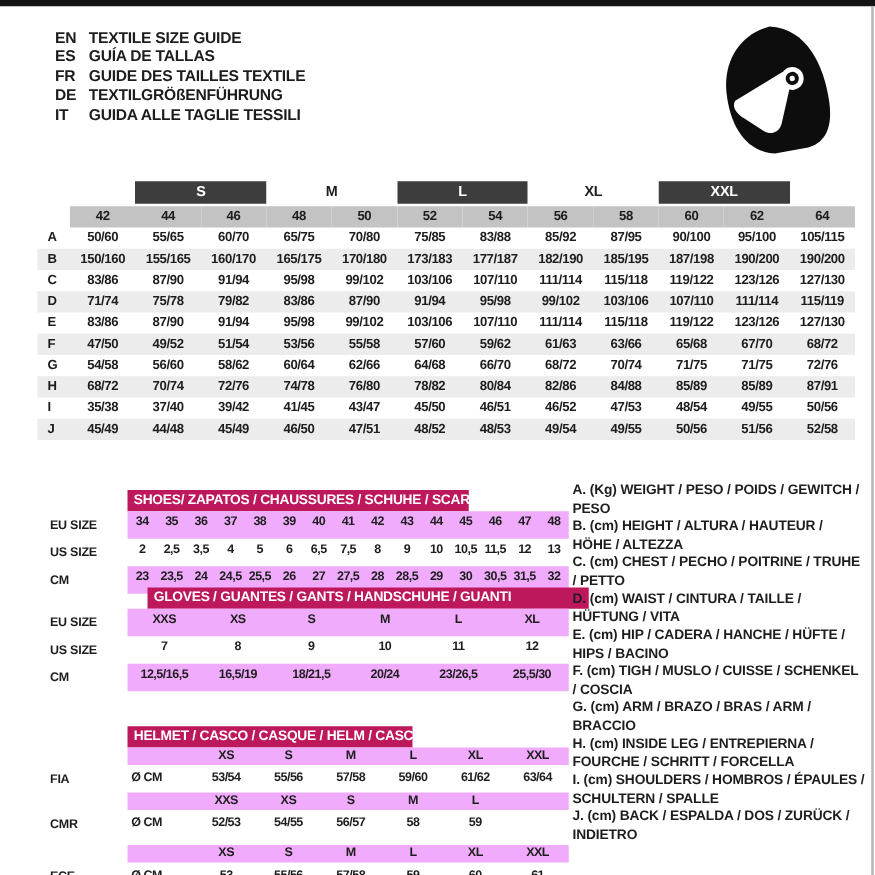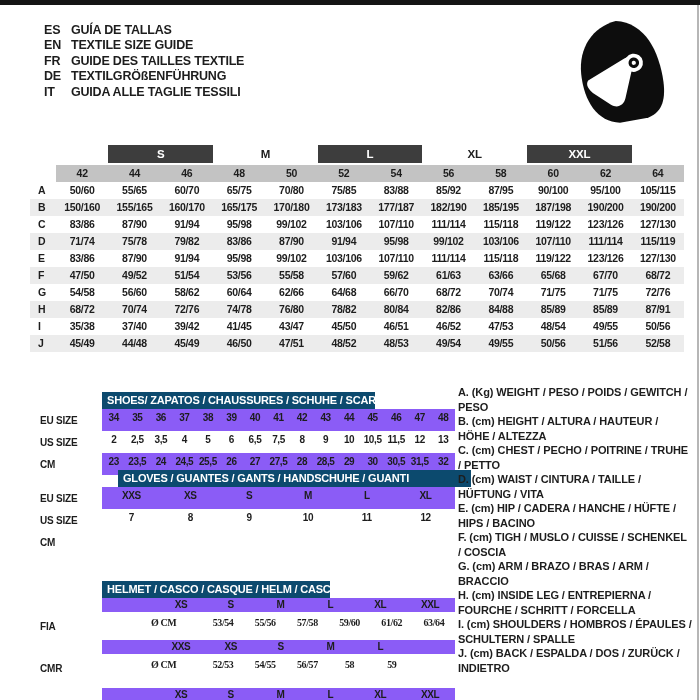--- a/index.html
+++ b/index.html
@@ -31,59 +31,59 @@
   .mt-datarow{height:17px;}
   .mt-datarow.stripe{background:#ececec;}
   .mt-letter{text-align:left;padding-left:8px;}
 
   
   .sub{position:absolute;left:30px;width:425px;}
   #shoes{top:392px;}
   #gloves{top:470px;}
   #helmet-tbl{top:581px;}
   .sub-barrow{margin-left:72px;height:17px;}
-  .sub-bar{background:#0c4a6e;color:#fff;font-weight:bold;font-size:11px;line-height:17px;padding-left:5px;box-sizing:border-box;letter-spacing:-0.2px;white-space:nowrap;}
+  .sub-bar{background:#be185d;color:#fff;font-weight:bold;font-size:11px;line-height:17px;padding-left:5px;box-sizing:border-box;letter-spacing:-0.2px;white-space:nowrap;}
   #shoes .sub-bar{width:273px;}
   #gloves .sub-bar{width:353px;margin-left:16px;}
   #helmet-tbl .sub-bar{width:228px;}
   .sub-row{display:flex;height:22px;}
   .sub-label{width:72px;font-weight:bold;font-size:10px;padding-left:10px;box-sizing:border-box;display:flex;align-items:center;letter-spacing:-0.2px;}
   .sub-content{flex:1;display:grid;}
-  .sub-content.gray{background:#8b5cf6;}
+  .sub-content.gray{background:#f0abfc;}
   .cols15{grid-template-columns:repeat(15,1fr);}
   .cols6{grid-template-columns:repeat(6,1fr);}
   .sub-cell{text-align:center;font-weight:bold;font-size:10px;line-height:17px;letter-spacing:-0.4px;white-space:nowrap;overflow:visible;}
 
   
   .hm{grid-template-columns:54px repeat(6,1fr);}
   .hm-sizes{height:14px;}
   .hm-sizes .sub-cell{line-height:14px;}
   .hm-sizes.gap{margin-top:6px;}
-  .hm-values{height:28px;gap:46px;}
-  .hm-values .sub-cell{line-height:22px;font-family:Liberation Serif, serif;}
+  .hm-values{height:22px;}
+  .hm-values .sub-cell{line-height:22px;}
   .hm-unit{text-align:left;padding-left:3px;}
 
   
   .legend{position:absolute;left:458px;top:385px;width:234px;}
   .legend-item{font-weight:bold;font-size:11px;line-height:14.5px;letter-spacing:-0.1px;}
 </style>
 </head>
 <body>
 
 <div class="top-bar"></div>
 <div class="right-border"></div>
 
 <div class="lang-block">
     <div class="lang-row">
+      <span class="lang-code">EN</span>
+      <span class="lang-title">TEXTILE SIZE GUIDE</span>
+    </div>
+    <div class="lang-row">
       <span class="lang-code">ES</span>
       <span class="lang-title">GUÍA DE TALLAS</span>
-    </div>
-    <div class="lang-row">
-      <span class="lang-code">EN</span>
-      <span class="lang-title">TEXTILE SIZE GUIDE</span>
     </div>
     <div class="lang-row">
       <span class="lang-code">FR</span>
       <span class="lang-title">GUIDE DES TAILLES TEXTILE</span>
     </div>
     <div class="lang-row">
       <span class="lang-code">DE</span>
       <span class="lang-title">TEXTILGRÖßENFÜHRUNG</span>
     </div>
     <div class="lang-row">
@@ -367,20 +367,28 @@
         <div class="sub-cell">7</div>
         <div class="sub-cell">8</div>
         <div class="sub-cell">9</div>
         <div class="sub-cell">10</div>
         <div class="sub-cell">11</div>
         <div class="sub-cell">12</div>
       </div>
     </div>
     <div class="sub-row">
       <div class="sub-label">CM</div>
+      <div class="sub-content cols6 gray">
+        <div class="sub-cell">12,5/16,5</div>
+        <div class="sub-cell">16,5/19</div>
+        <div class="sub-cell">18/21,5</div>
+        <div class="sub-cell">20/24</div>
+        <div class="sub-cell">23/26,5</div>
+        <div class="sub-cell">25,5/30</div>
+      </div>
     </div>
   </div>
 <div class="sub" id="helmet-tbl">
     <div class="sub-barrow">
       <div class="sub-bar">HELMET / CASCO / CASQUE / HELM / CASCO</div>
     </div>
     <div class="sub-row hm-sizes">
       <div class="sub-label"></div>
       <div class="sub-content hm gray">
         <div class="sub-cell hm-unit"></div>

